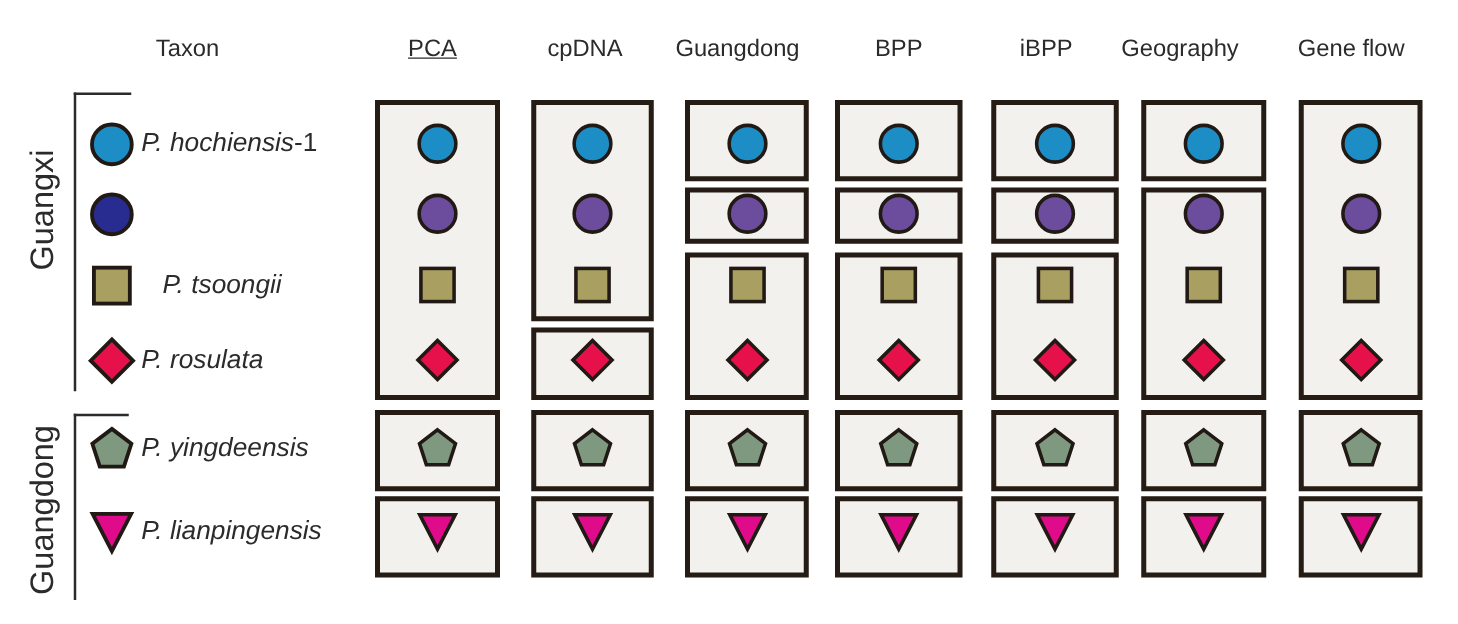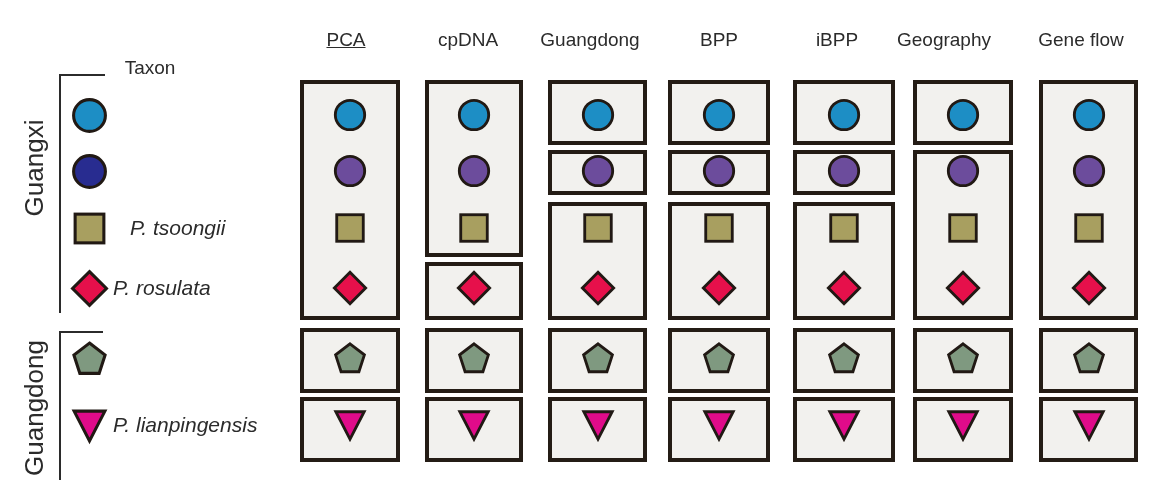--- a/index.html
+++ b/index.html
@@ -45,33 +45,34 @@
   }
   .shape{
     position:absolute;
     line-height:0;
   }
 </style>
 </head>
 <body>
 
 <div id="canvas">
-  <div class="hdr" id="taxon-header" style="left: 150px; top: 29px; margin-top: 28px;">Taxon</div>
+  <div class="hdr" id="taxon-header" style="left: 150px; top: 29px;">Taxon</div>
 
 <div class="region-label" style="left: 34px; top: 168px;">Guangxi</div>
     <div class="bracket" style="left: 59px; top: 74px; width: 1.5px; height: 239px;"></div>
     <div class="bracket" style="left: 59px; top: 74px; width: 46px; height: 1.5px;"></div>
     <div class="region-label" style="left: 34px; top: 408px;">Guangdong</div>
     <div class="bracket" style="left: 59px; top: 331px; width: 1.5px; height: 149px;"></div>
     <div class="bracket" style="left: 59px; top: 331px; width: 44px; height: 1.5px;"></div>
     <div class="shape" style="left: 69.5px; top: 95.5px; width: 39px; height: 39px;"><svg width="100%" height="100%" viewBox="0 0 38 38" xmlns="http://www.w3.org/2000/svg">
         <g fill="#1d8ec5" stroke="#211914" stroke-width="3" stroke-linejoin="miter">
           <circle cx="19" cy="19" r="15.5"></circle>
         </g>
       </svg></div>
+    <div class="legend-label" style="left: 113px; top: 115px;"><span class="taxon-name">P. hochiensis</span><span class="taxon-suffix">-1</span></div>
     <div class="shape" style="left: 69.5px; top: 151.5px; width: 39px; height: 39px;"><svg width="100%" height="100%" viewBox="0 0 38 38" xmlns="http://www.w3.org/2000/svg">
         <g fill="#282c90" stroke="#211914" stroke-width="3" stroke-linejoin="miter">
           <circle cx="19" cy="19" r="15.5"></circle>
         </g>
       </svg></div>
     <div class="shape" style="left: 69.5px; top: 208.5px; width: 39px; height: 39px;"><svg width="100%" height="100%" viewBox="0 0 38 38" xmlns="http://www.w3.org/2000/svg">
         <g fill="#a89f60" stroke="#211914" stroke-width="3" stroke-linejoin="miter">
           <rect x="5" y="5" width="28" height="28"></rect>
         </g>
       </svg></div>
@@ -80,20 +81,21 @@
         <g fill="#e6104b" stroke="#211914" stroke-width="3" stroke-linejoin="miter">
           <polygon points="19,2.5 35.5,19 19,35.5 2.5,19"></polygon>
         </g>
       </svg></div>
     <div class="legend-label" style="left: 113px; top: 288px;"><span class="taxon-name">P. rosulata</span></div>
     <div class="shape" style="left: 69.5px; top: 339.5px; width: 39px; height: 39px;"><svg width="100%" height="100%" viewBox="0 0 38 38" xmlns="http://www.w3.org/2000/svg">
         <g fill="#7f9980" stroke="#211914" stroke-width="3" stroke-linejoin="miter">
           <polygon points="19,3 34.2,14.6 28.4,32.5 9.6,32.5 3.8,14.6"></polygon>
         </g>
       </svg></div>
+    <div class="legend-label" style="left: 113px; top: 359px;"><span class="taxon-name">P. yingdeensis</span></div>
     <div class="shape" style="left: 69.5px; top: 405.5px; width: 39px; height: 39px;"><svg width="100%" height="100%" viewBox="0 0 38 38" xmlns="http://www.w3.org/2000/svg">
         <g fill="#e00b8a" stroke="#211914" stroke-width="3" stroke-linejoin="miter">
           <polygon points="4,5 34,5 19,34"></polygon>
         </g>
       </svg></div>
     <div class="legend-label" style="left: 113px; top: 425px;"><span class="taxon-name">P. lianpingensis</span></div>
     <div class="hdr" style="left: 346px; top: 29px; text-decoration: underline;">PCA</div>
     <div class="group-box" style="left: 300px; top: 80px; width: 100px; height: 240px; background: rgb(242, 241, 238); border-color: rgb(36, 28, 21);"></div>
     <div class="group-box" style="left: 300px; top: 328px; width: 100px; height: 65px; background: rgb(242, 241, 238); border-color: rgb(36, 28, 21);"></div>
     <div class="group-box" style="left: 300px; top: 397px; width: 100px; height: 65px; background: rgb(242, 241, 238); border-color: rgb(36, 28, 21);"></div>

